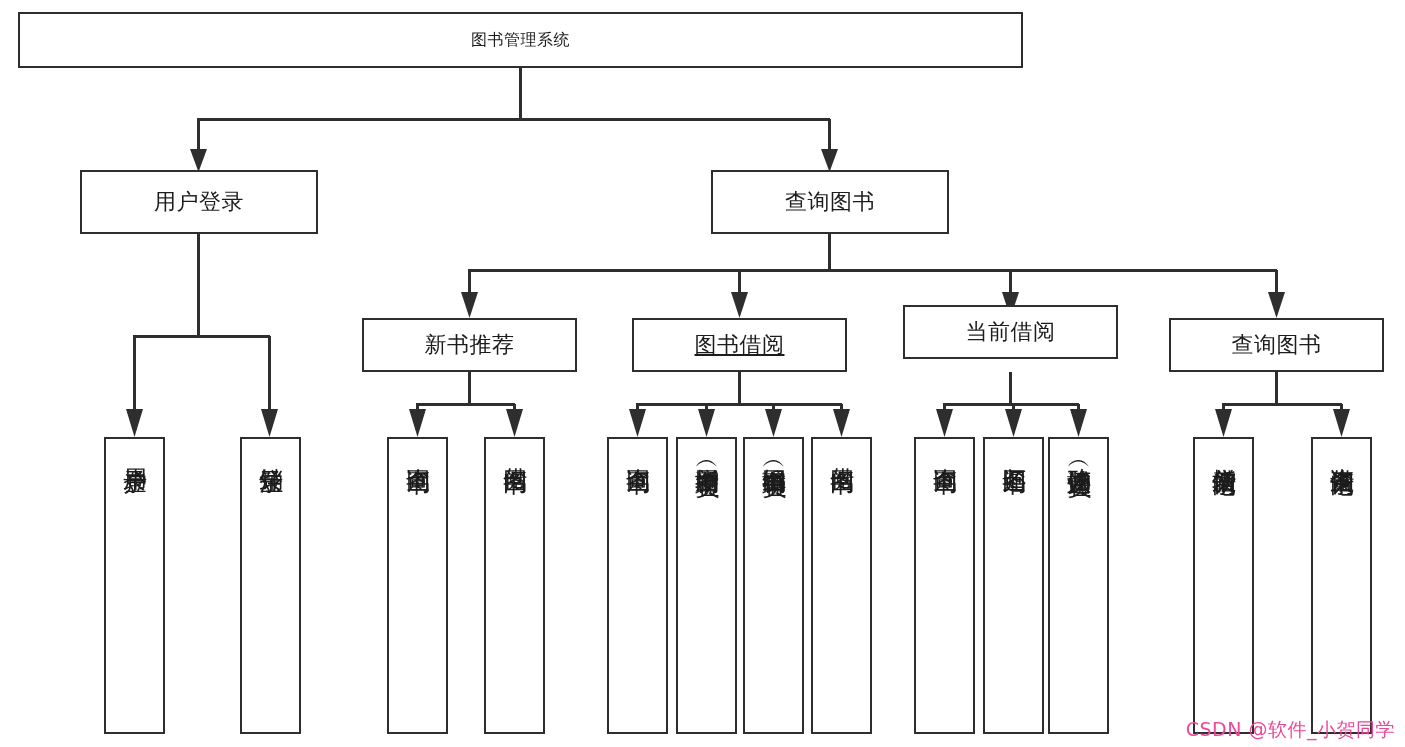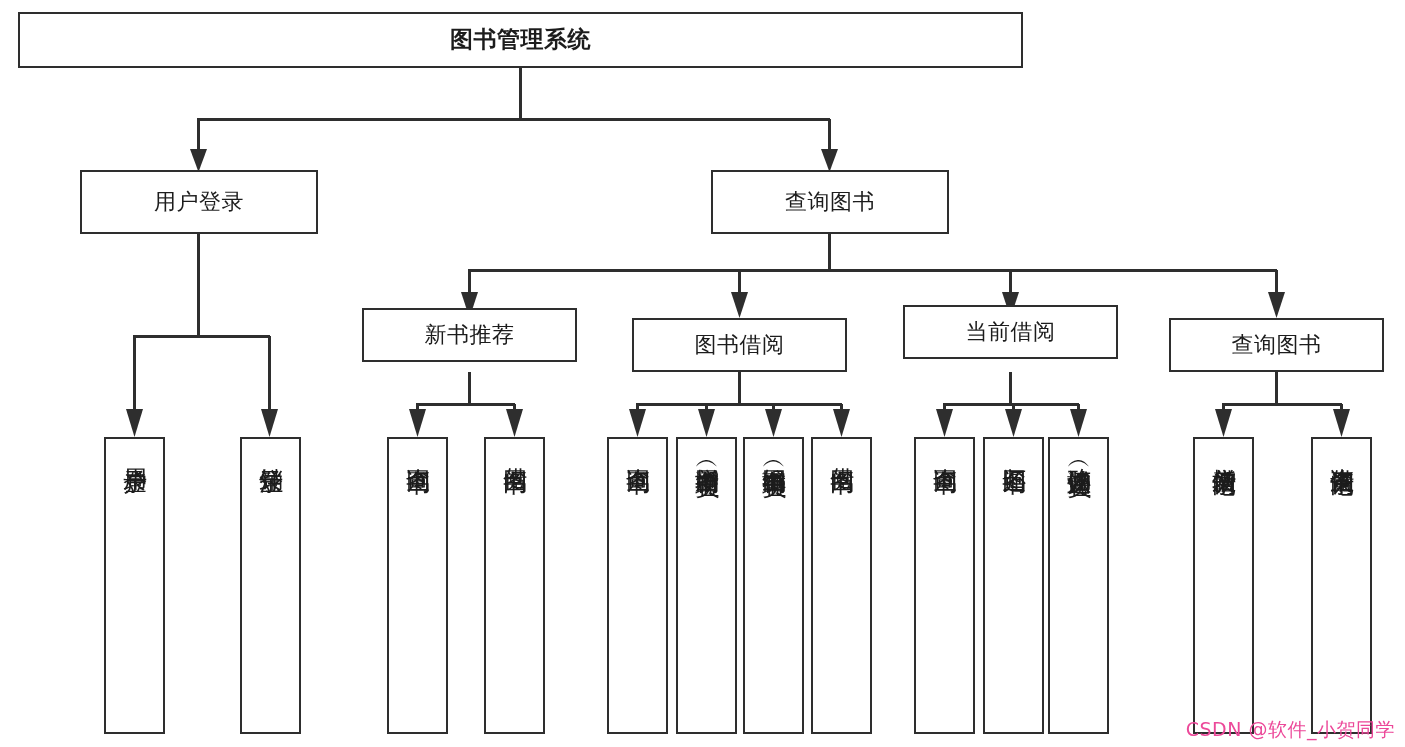--- a/index.html
+++ b/index.html
@@ -30,22 +30,21 @@
     display:block;
     text-align:center;
     line-height:1.18;
     white-space:pre;
   }
   .node.h .lbl{
     font-size:22px;
     letter-spacing:0.5px;
   }
   .node.root .lbl{
-    font-size:23px;
-    font-weight:bold;
+    font-size:16px;
   }
   
   .node.v{
     align-items:flex-start;
     justify-content:center;
     padding-top:10px;
   }
   .node.v .lbl{
     writing-mode:vertical-rl;
     text-orientation:upright;
@@ -152,25 +151,25 @@
   </div>
 
   <div class="node h" style="left:80px;top:170px;width:238px;height:64px;">
     <span class="lbl">用户登录</span>
   </div>
 
   <div class="node h" style="left:711px;top:170px;width:238px;height:64px;">
     <span class="lbl">查询图书</span>
   </div>
 
-  <div class="node h" style="left:362px;top:308px;width:215px;height:54px;">
+  <div class="node h" style="left:362px;top:318px;width:215px;height:54px;">
     <span class="lbl">新书推荐</span>
   </div>
 
-  <div class="node h" style="left:632px;top:318px;width:215px;height:54px;">
+  <div class="node h" style="left:632px;top:318px;width:215px;height:54px;text-decoration:underline;">
     <span class="lbl">图书借阅</span>
   </div>
 
   <div class="node h" style="left:903px;top:305px;width:215px;height:54px;">
     <span class="lbl">当前借阅</span>
   </div>
 
   <div class="node h" style="left:1169px;top:318px;width:215px;height:54px;">
     <span class="lbl">查询图书</span>
   </div>

